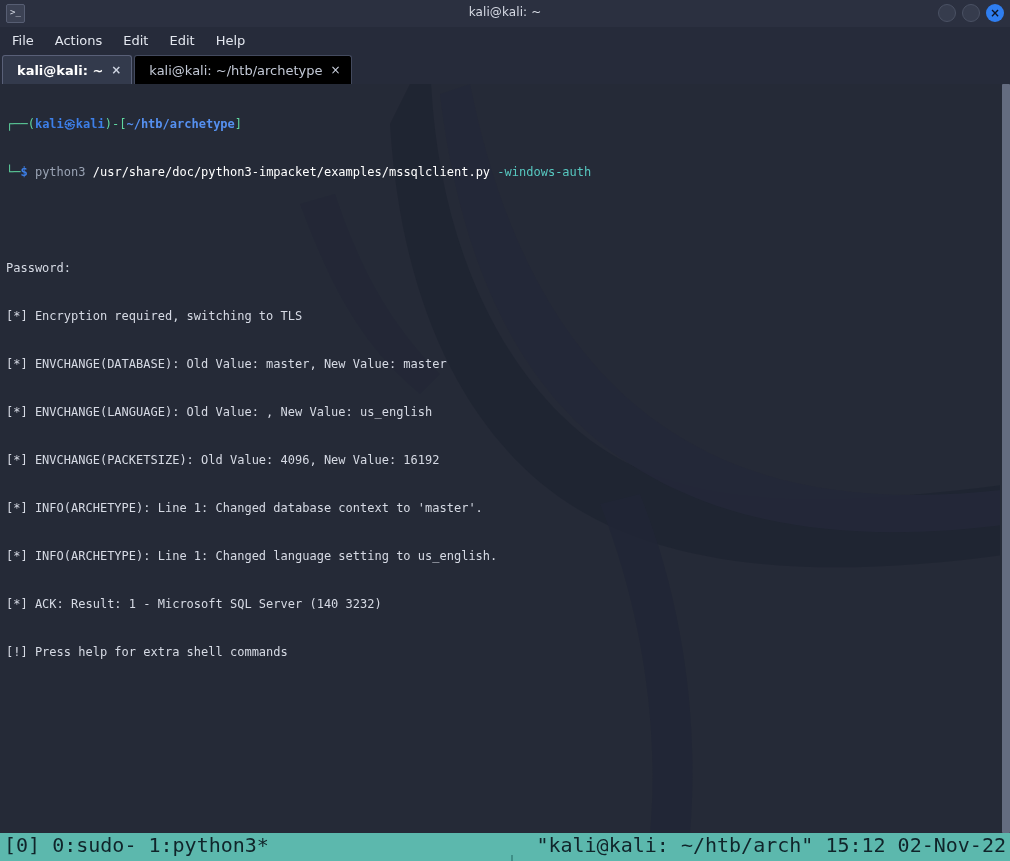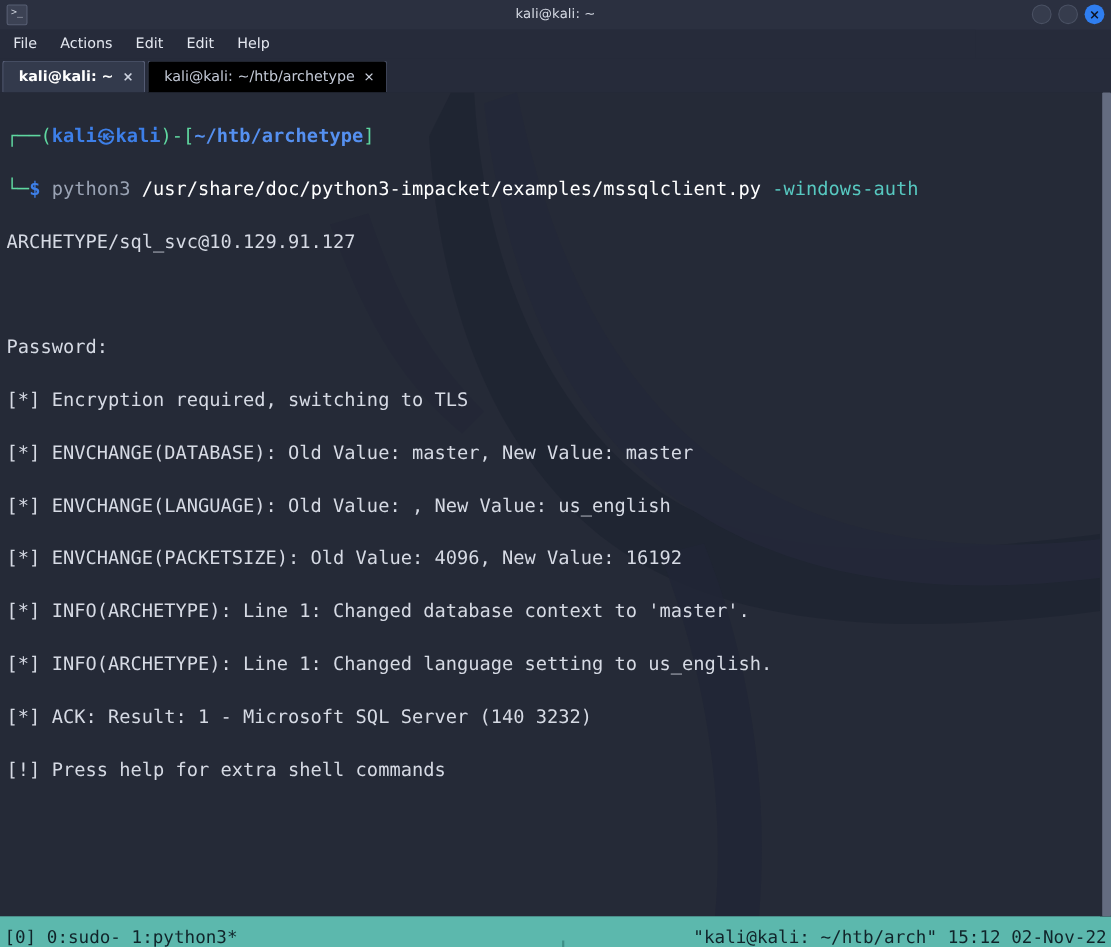--- a/index.html
+++ b/index.html
@@ -157,21 +157,21 @@
   }
   .dragon {
     position: absolute;
     inset: 0;
     pointer-events: none;
   }
   .term-text {
     position: relative;
     padding: 4px 0 0 6px;
     font-family: "DejaVu Sans Mono", monospace;
-    font-size: 17px;
+    font-size: 12px;
     line-height: 24px;
     color: #d6dae4;
     white-space: pre;
     z-index: 2;
   }
   .line { height: 24px; }
   .c-green  { color: #5fd7a0; }
   .c-blue   { color: #3d7fe8; font-weight: bold; }
   .c-bluep  { color: #5590f0; font-weight: bold; }
   .c-cyan   { color: #57c8c0; }
@@ -205,23 +205,23 @@
   }
 
   
   .statusbar {
     position: absolute;
     left: 0; bottom: 0;
     width: 1010px;
     height: 28px;
     background: #5cb8ad;
     display: flex;
-    align-items: flex-end;
+    align-items: flex-start;
     font-family: "DejaVu Sans Mono", monospace;
-    font-size: 16px;
+    font-size: 20px;
     color: #10242a;
     white-space: pre;
   }
   .status-left {
     padding-left: 4px;
     flex: 0 0 auto;
   }
   .status-right {
     position: absolute;
     right: 4px;
@@ -279,21 +279,20 @@
                C760,505 610,470 520,380 C450,310 400,200 390,40 Z" fill="#1f2431" opacity="0.85"></path>
       <path d="M470,0 C500,150 560,270 660,340 C760,410 880,420 1010,405 L1010,440
                C860,460 730,445 630,380 C520,310 460,180 440,10 Z" fill="#232838" opacity="0.9"></path>
       <path d="M600,420 C640,520 660,640 650,749 L690,749 C700,630 680,510 640,410 Z" fill="#212636" opacity="0.8"></path>
       <path d="M300,120 C330,200 360,260 420,310 L440,290 C390,240 360,185 335,110 Z" fill="#222736" opacity="0.7"></path>
     </svg>
 
     <div class="term-text">
 <div class="line"><span class="c-green">┌──</span><span class="c-green">(</span><span class="c-blue">kali</span><span class="c-blue">㉿</span><span class="c-blue">kali</span><span class="c-green">)</span><span class="c-green">-</span><span class="c-green">[</span><span class="c-bluep">~/htb/archetype</span><span class="c-green">]</span></div>
 <div class="line"><span class="c-green">└─</span><span class="c-blue">$</span><span> </span><span class="c-dim">python3</span><span> </span><span class="c-wb">/usr/share/doc/python3-impacket/examples/mssqlclient.py</span><span> </span><span class="c-cyan">-windows-auth</span></div>
-<div class="line">ARCHETYPE/sql_svc@10.129.91.127</div>
 <div class="line"></div>
 <div class="line">Password:</div>
 <div class="line">[*] Encryption required, switching to TLS</div>
 <div class="line">[*] ENVCHANGE(DATABASE): Old Value: master, New Value: master</div>
 <div class="line">[*] ENVCHANGE(LANGUAGE): Old Value: , New Value: us_english</div>
 <div class="line">[*] ENVCHANGE(PACKETSIZE): Old Value: 4096, New Value: 16192</div>
 <div class="line">[*] INFO(ARCHETYPE): Line 1: Changed database context to 'master'.</div>
 <div class="line">[*] INFO(ARCHETYPE): Line 1: Changed language setting to us_english.</div>
 <div class="line">[*] ACK: Result: 1 - Microsoft SQL Server (140 3232)</div>
 <div class="line">[!] Press help for extra shell commands</div>

